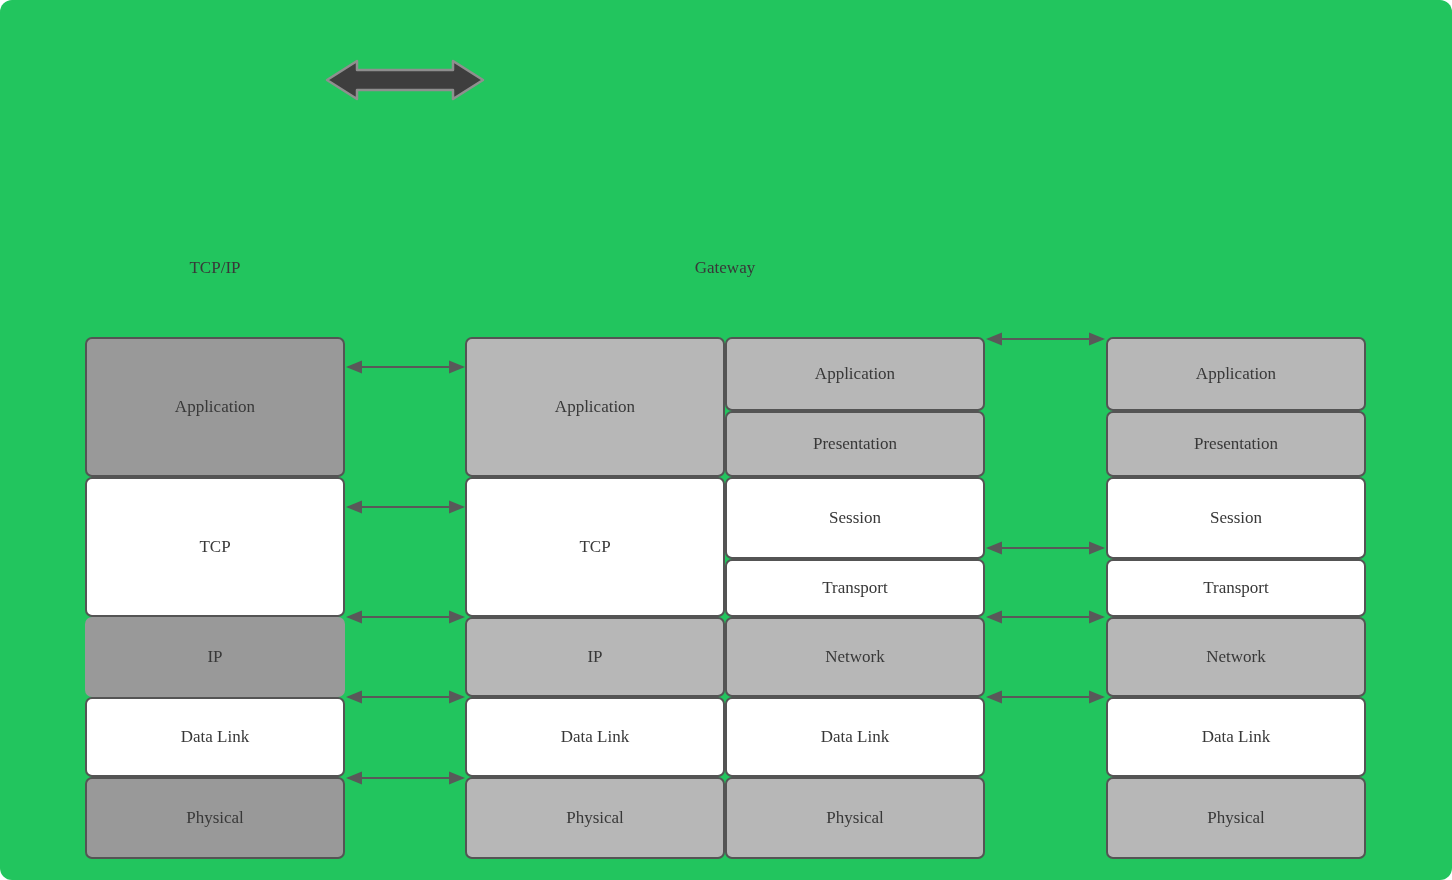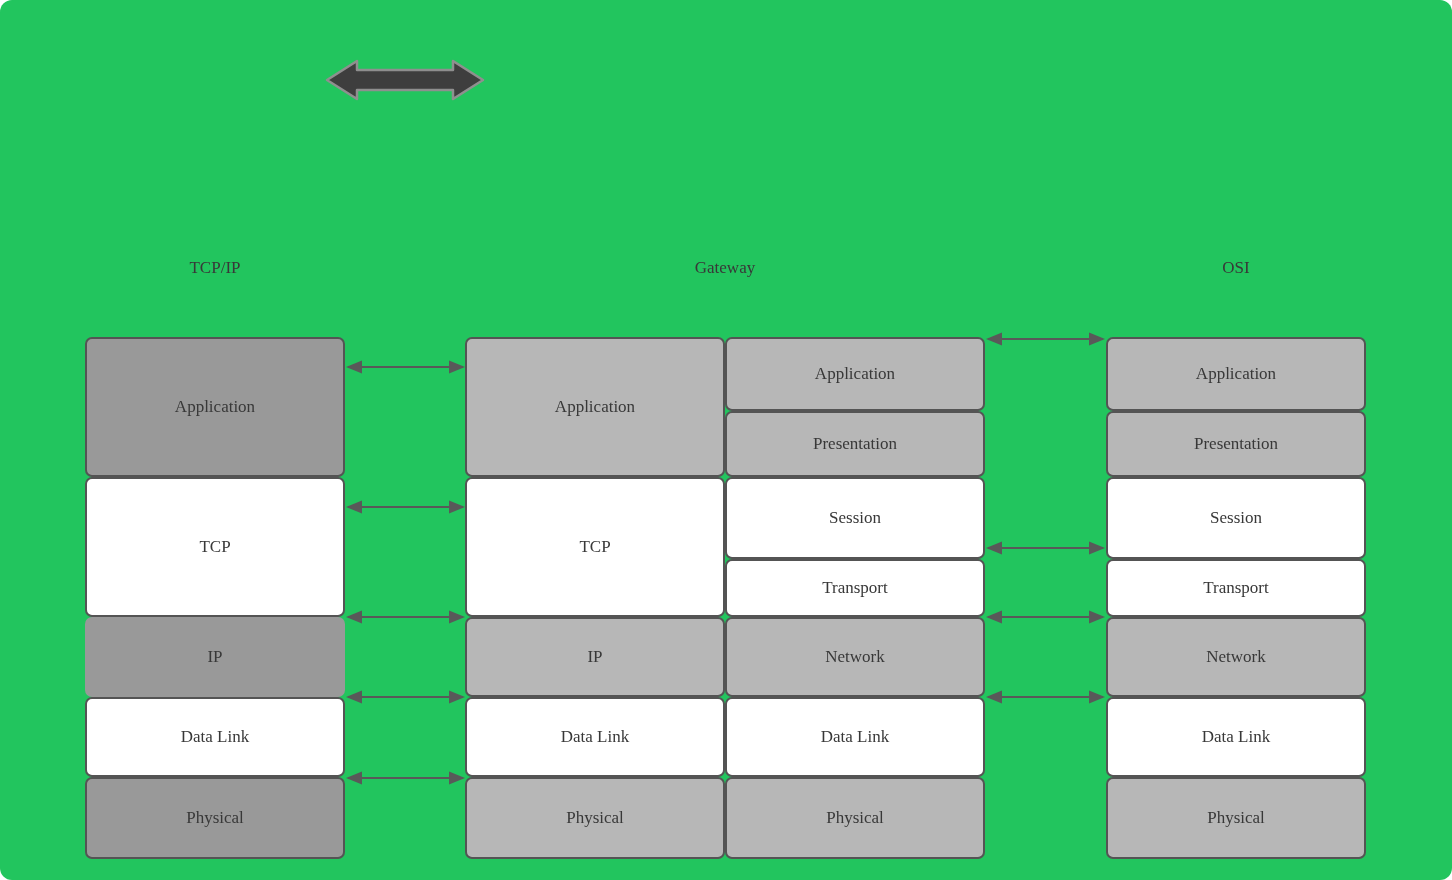--- a/index.html
+++ b/index.html
@@ -39,21 +39,20 @@
 <body>
 
 <div class="canvas">
 
   <svg class="toparrow" viewBox="0 0 162 46">
     <polygon points="3,23 33,4 33,13 129,13 129,4 159,23 129,42 129,33 33,33 33,42" fill="var(--toparrow-fill)" stroke="var(--toparrow-stroke)" stroke-width="2.5" stroke-linejoin="round"></polygon>
   </svg>
 
   <div class="col-header" style="left:85px;top:257px;width:260px;">TCP/IP</div>
   <div class="col-header" style="left:465px;top:257px;width:520px;">Gateway</div>
-  <div class="col-header" style="left:1106px;top:257px;width:260px;">OSI</div>
 
   <div class="box fill-dark" style="left:85px;top:297px;width:260px;height:140px;">Application</div>
   <div class="box fill-white" style="left:85px;top:437px;width:260px;height:140px;">TCP</div>
   <div class="box fill-dark no-border" style="left:85px;top:577px;width:260px;height:80px;">IP</div>
   <div class="box fill-white" style="left:85px;top:657px;width:260px;height:80px;">Data Link</div>
   <div class="box fill-dark" style="left:85px;top:737px;width:260px;height:82px;">Physical</div>
 
   <div class="box fill-light" style="left:465px;top:297px;width:260px;height:140px;">Application</div>
   <div class="box fill-white" style="left:465px;top:437px;width:260px;height:140px;">TCP</div>
   <div class="box fill-light" style="left:465px;top:577px;width:260px;height:80px;">IP</div>

